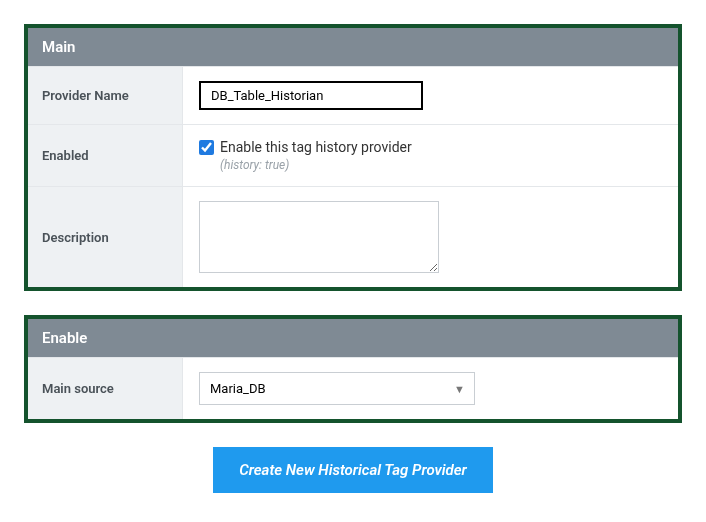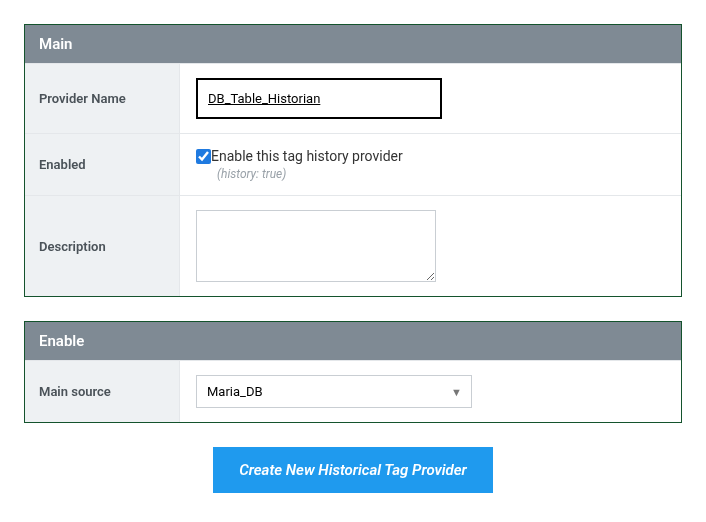--- a/index.html
+++ b/index.html
@@ -8,21 +8,21 @@
       padding: 0;
     }
     body {
       font-family: -apple-system, BlinkMacSystemFont, "Segoe UI", Roboto, "Helvetica Neue", Arial, sans-serif;
       background: #ffffff;
       padding: 24px;
       font-size: 14px;
       color: #333;
     }
     .section {
-      border: 1px solid #14532d;
+      border: 4px solid #14532d;
       margin-bottom: 24px;
     }
     .section-header {
       background: #7f8a94;
       color: #ffffff;
       font-weight: 600;
       padding: 10px 14px;
       font-size: 15px;
     }
     .form-row {
@@ -46,31 +46,31 @@
     }
     .form-field {
       flex: 1;
       padding: 14px 16px;
       background: #ffffff;
       display: flex;
       flex-direction: column;
       justify-content: center;
     }
     .text-input {
-      width: 246px;
-      padding: 11px 10px;
+      width: 224px;
+      padding: 5px 10px;
       border: 2px solid #000000;
       font-size: 13px;
       font-family: inherit;
       outline: none;
-      text-decoration: underline;
     }
     .checkbox-row {
       display: flex;
       align-items: center;
+      gap: 6px;
     }
     .checkbox {
       width: 15px;
       height: 15px;
       accent-color: #1f7ae0;
     }
     .checkbox-label {
       font-size: 14px;
       color: #333;
     }

